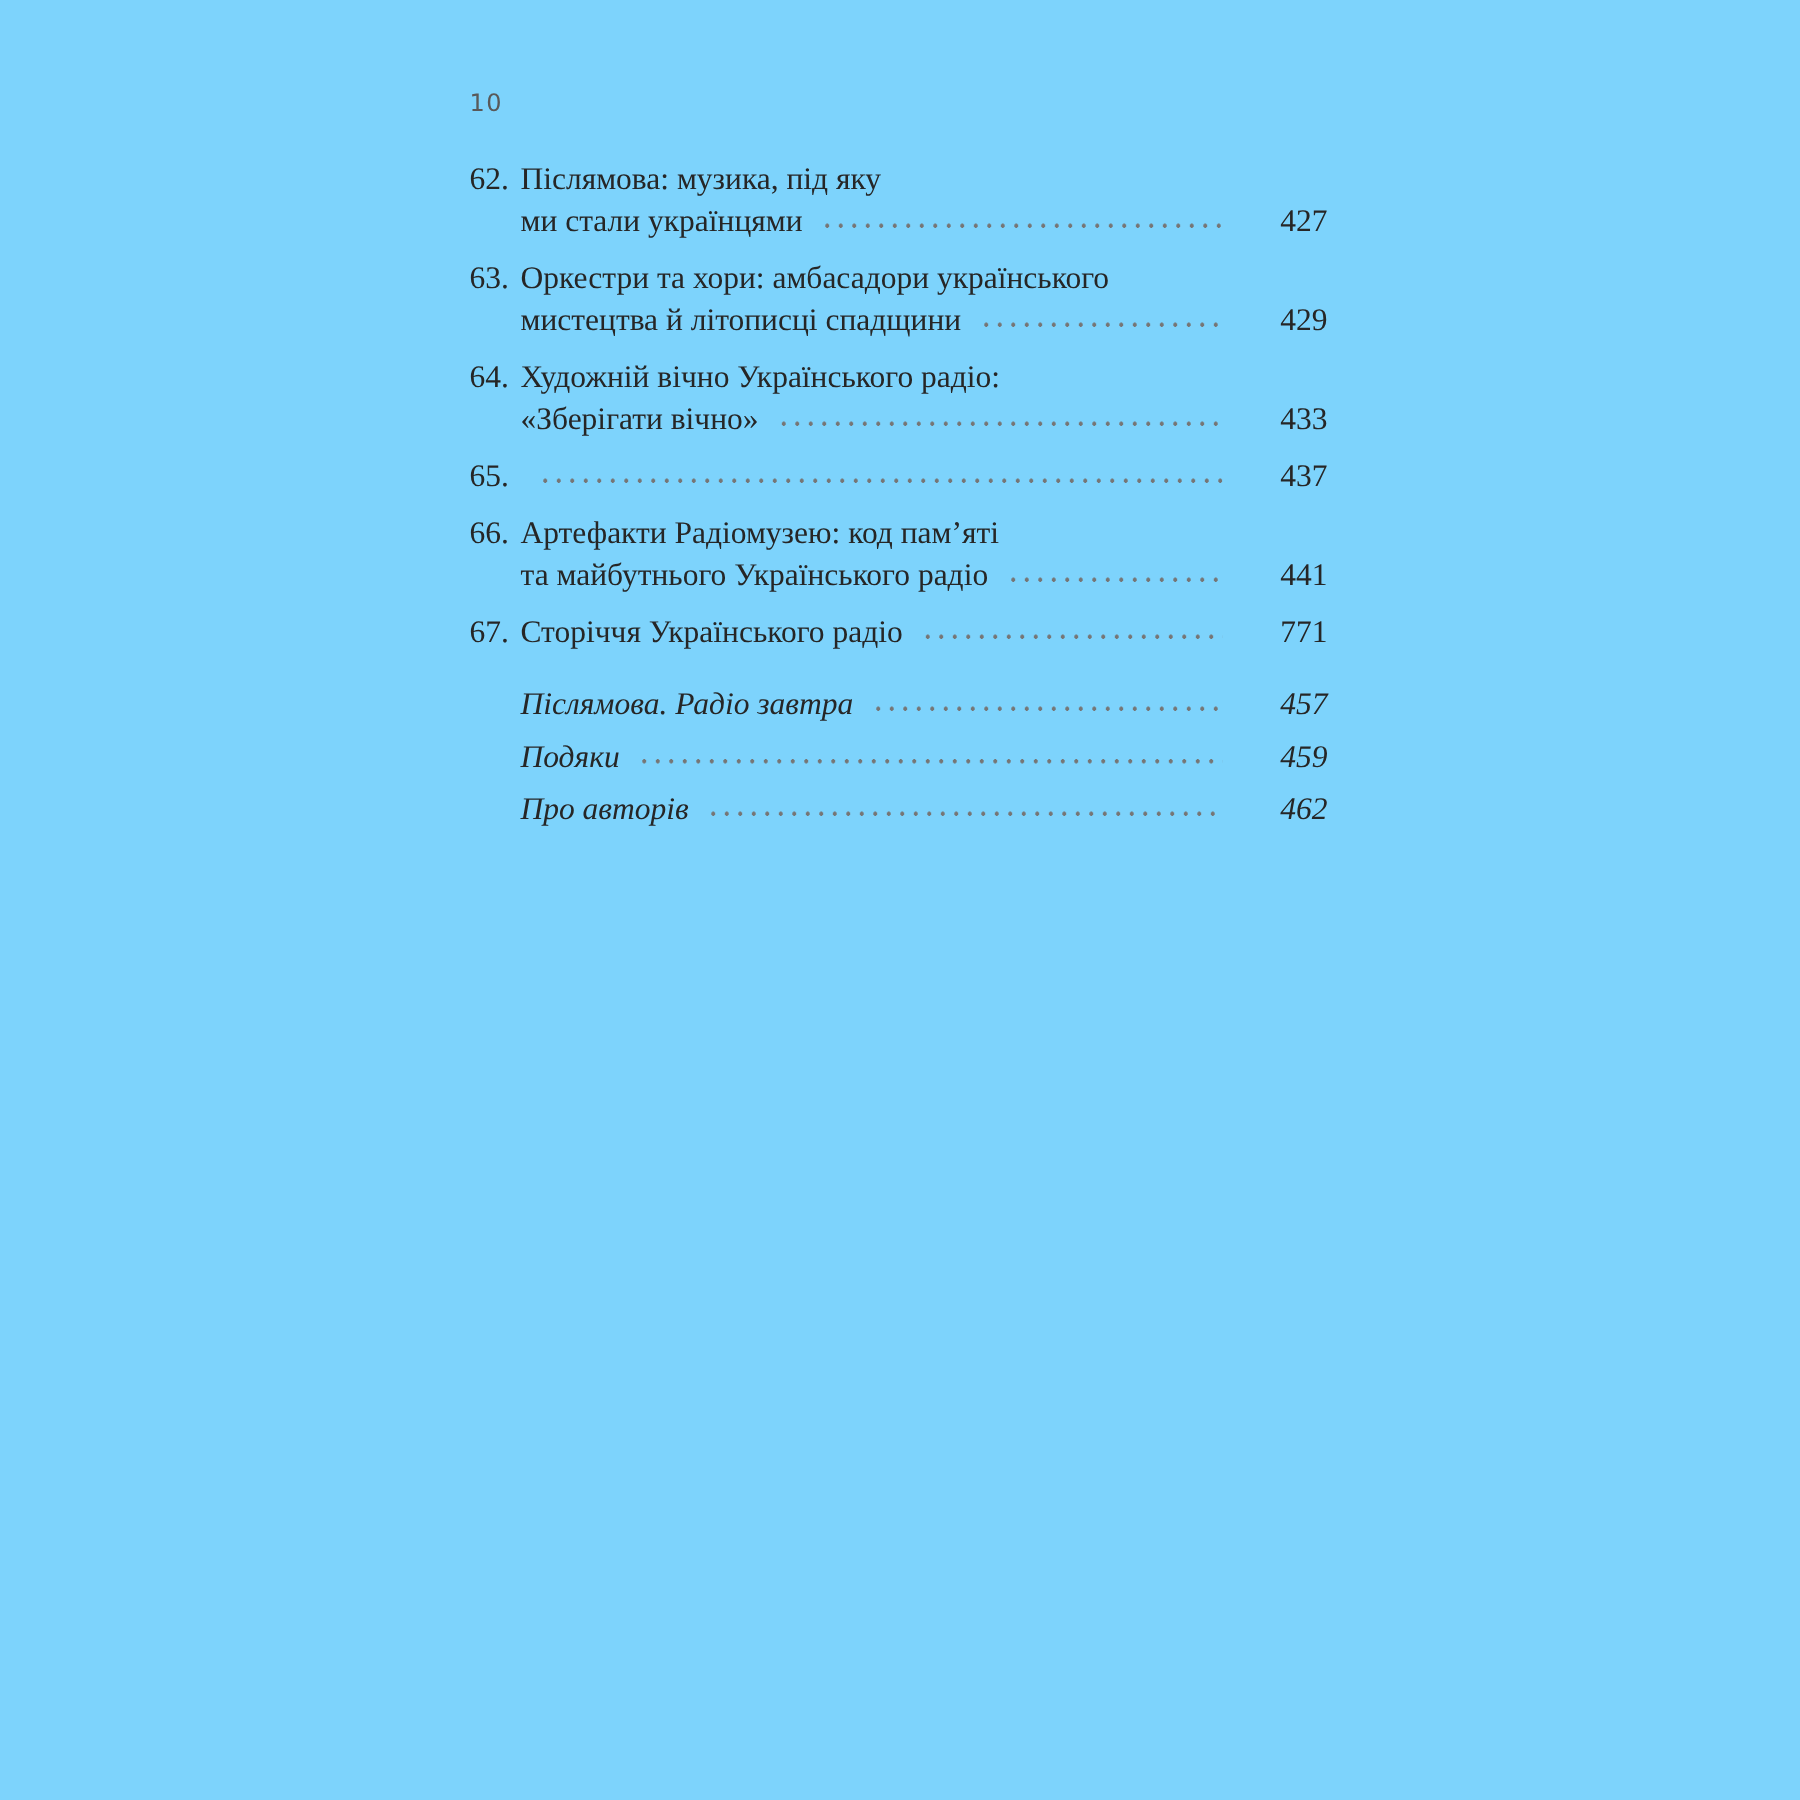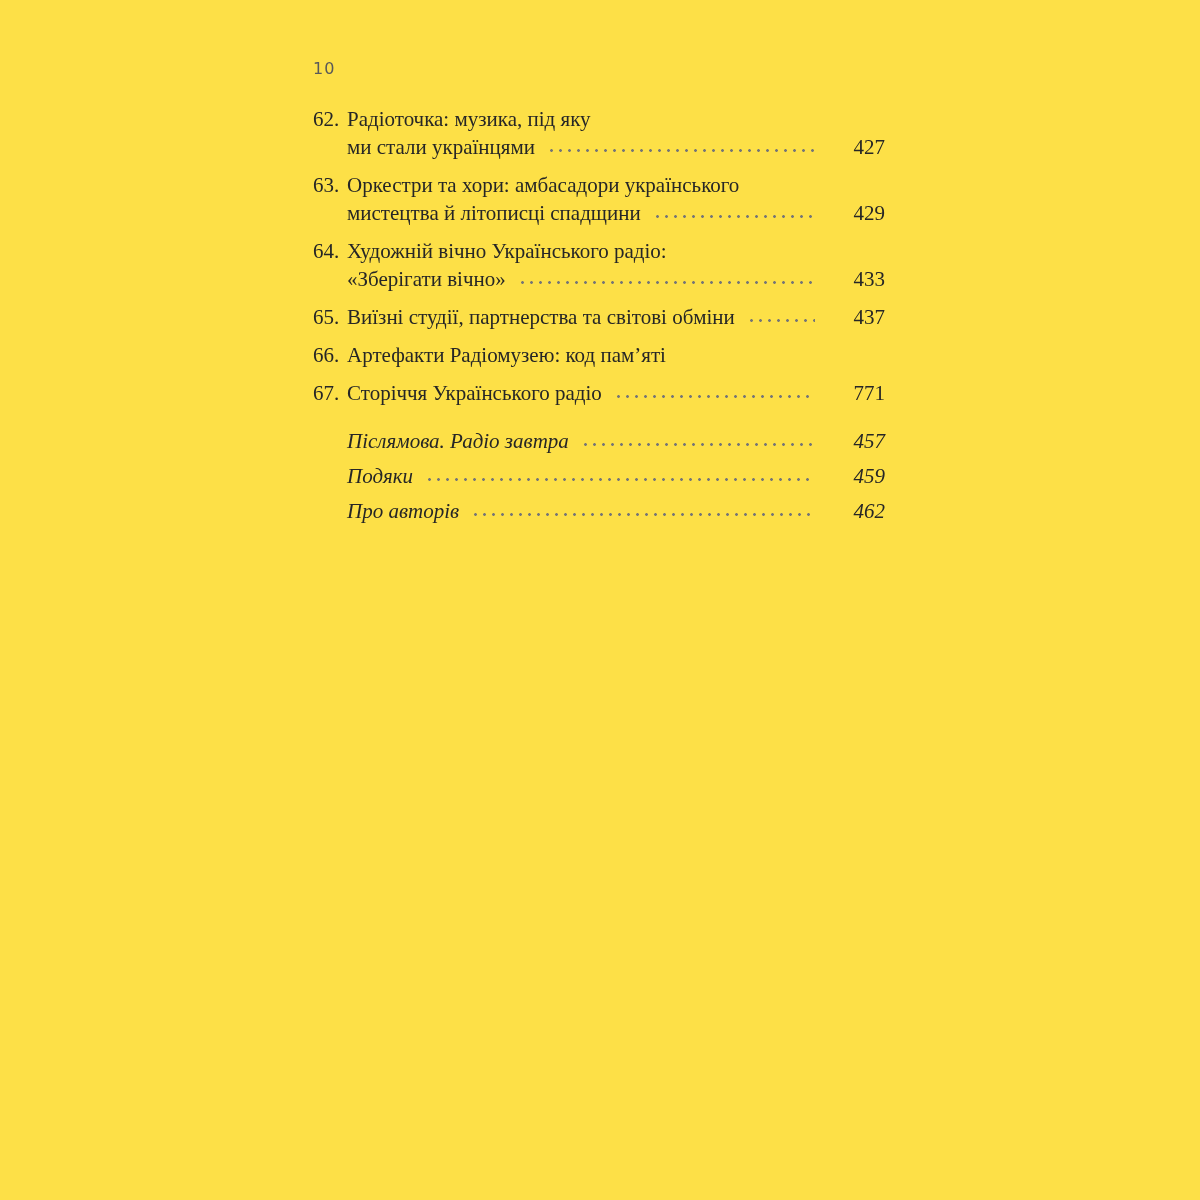--- a/index.html
+++ b/index.html
@@ -10,21 +10,21 @@
   body {
     width: 1200px;
     height: 1200px;
     position: relative;
     font-family: "Liberation Serif", "DejaVu Serif", serif;
     color: #262626;
   }
   .page {
     position: absolute;
     inset: 0;
-    background: #fde047;
+    background: #7dd3fc;
   }
   .folio {
     position: absolute;
     left: 313px;
     top: 59px;
     font-family: "DejaVu Sans", "Liberation Sans", sans-serif;
     font-size: 16px;
     line-height: 20px;
     letter-spacing: 1px;
     color: #595959;
@@ -92,21 +92,21 @@
 <body>
 
 <div class="page">
   <div class="folio">10</div>
 
   <div class="toc">
     <div>
         <div class="entry">
           <div class="num">62.</div>
           <div class="body-col">
-            <span class="line">Радіоточка: музика, під яку</span>
+            <span class="line">Післямова: музика, під яку</span>
             <div class="final-line">
               <span class="ftext">ми стали українцями</span>
               <span class="leader"></span>
               <span class="pnum">427</span>
             </div>
           </div>
         </div>
         <div class="entry">
           <div class="num">63.</div>
           <div class="body-col">
@@ -126,30 +126,34 @@
               <span class="ftext">«Зберігати вічно»</span>
               <span class="leader"></span>
               <span class="pnum">433</span>
             </div>
           </div>
         </div>
         <div class="entry">
           <div class="num">65.</div>
           <div class="body-col">
             <div class="final-line">
-              <span class="ftext">Виїзні студії, партнерства та світові обміни</span>
               <span class="leader"></span>
               <span class="pnum">437</span>
             </div>
           </div>
         </div>
         <div class="entry">
           <div class="num">66.</div>
           <div class="body-col">
             <span class="line">Артефакти Радіомузею: код пам’яті</span>
+            <div class="final-line">
+              <span class="ftext">та майбутнього Українського радіо</span>
+              <span class="leader"></span>
+              <span class="pnum">441</span>
+            </div>
           </div>
         </div>
         <div class="entry">
           <div class="num">67.</div>
           <div class="body-col">
             <div class="final-line">
               <span class="ftext">Сторіччя Українського радіо</span>
               <span class="leader"></span>
               <span class="pnum">771</span>
             </div>

